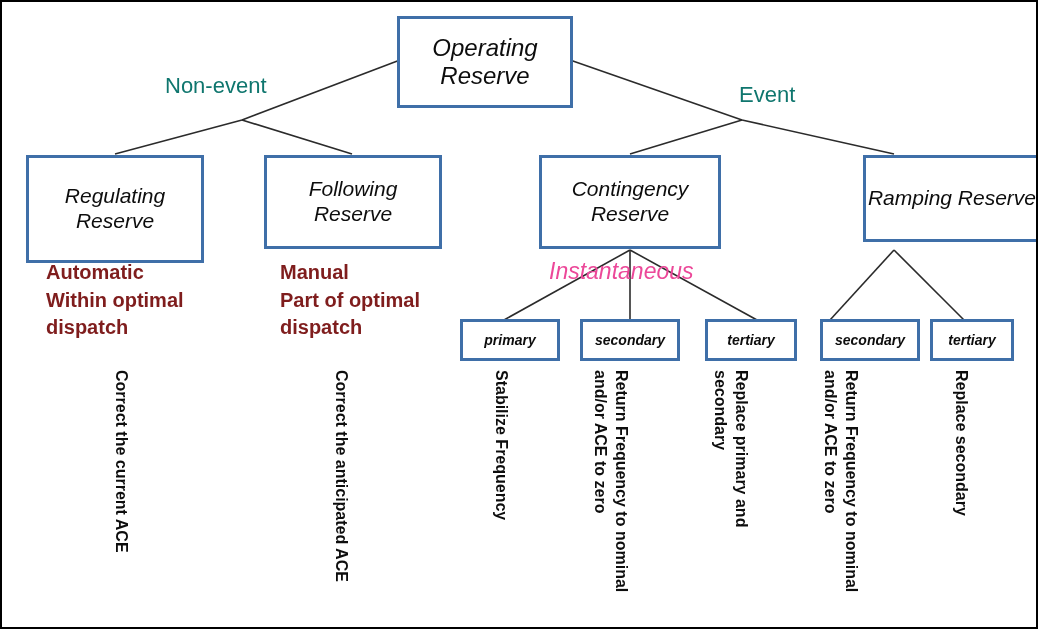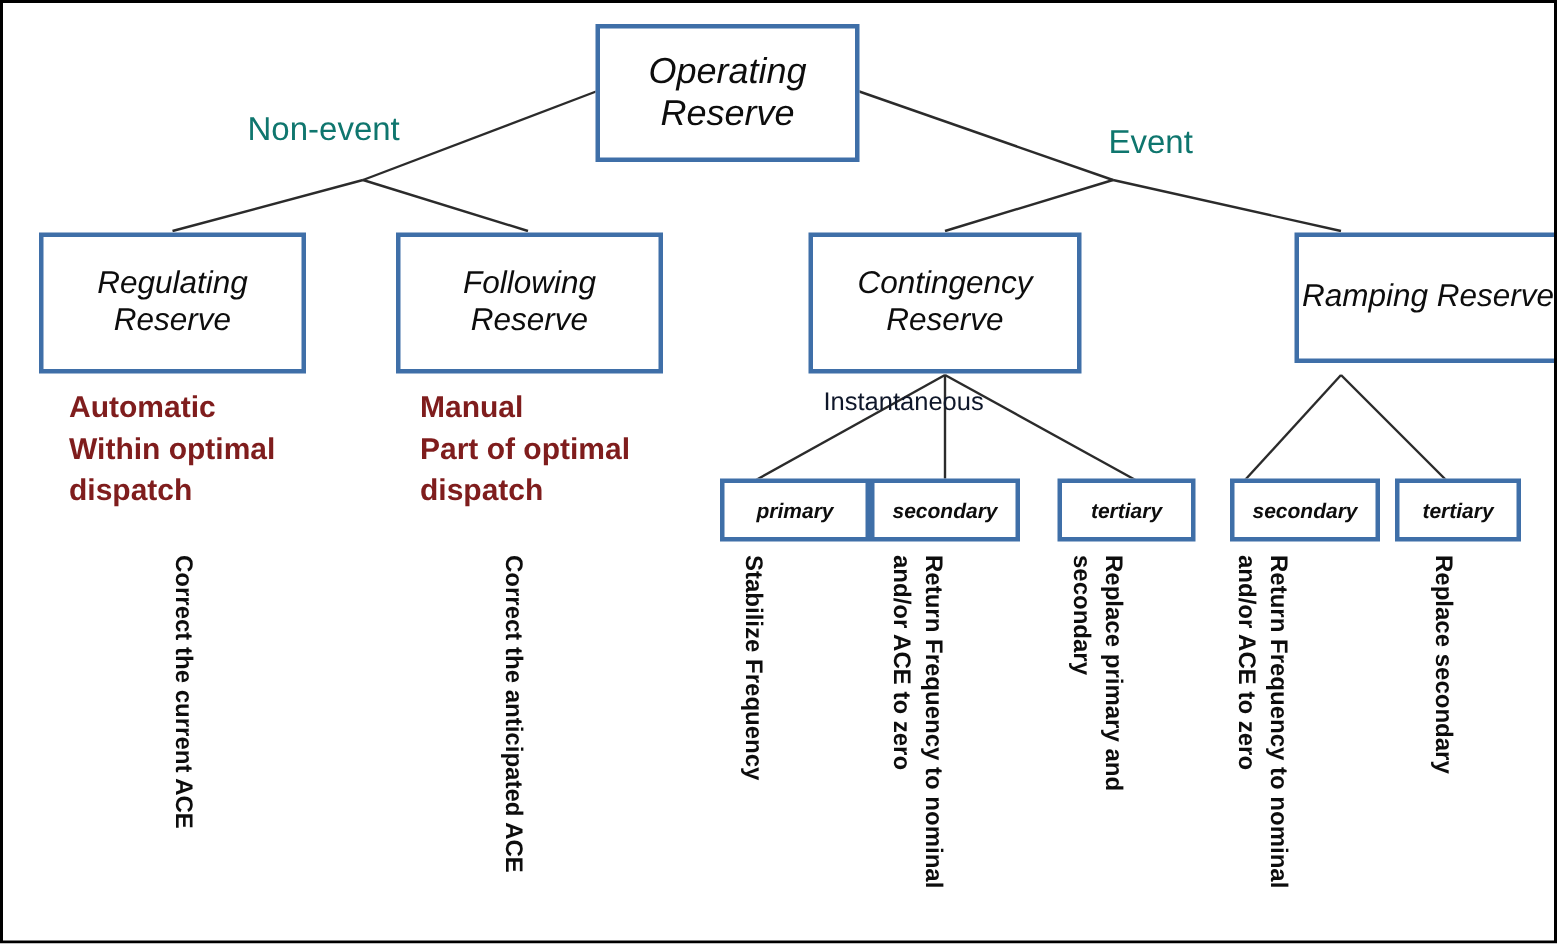--- a/index.html
+++ b/index.html
@@ -64,24 +64,25 @@
     position: absolute;
     font-size: 20px;
     font-weight: bold;
     color: #7f1d1d;
     line-height: 1.38;
     white-space: pre-line;
     z-index: 4;
   }
   .branch-label {
     position: absolute;
-    font-size: 17px;
-    color: #0f172a;
+    font-size: 23px;
+    color: #ec4899;
     white-space: nowrap;
     z-index: 4;
+    font-style: italic;
   }
   .vlabel {
     position: absolute;
     font-size: 16px;
     font-weight: bold;
     color: #0d0d0d;
     white-space: nowrap;
     transform-origin: 0 0;
     transform: rotate(90deg);
     z-index: 4;
@@ -110,39 +111,39 @@
     <line x1="892" y1="248" x2="828" y2="318" stroke="#2b2b2b" stroke-width="1.6"></line>
     <line x1="892" y1="248" x2="962" y2="318" stroke="#2b2b2b" stroke-width="1.6"></line>
   </svg>
 
   <div class="node level1" style="left:395px; top:14px; width:176px; height:92px;">Operating
 Reserve</div>
 
   <div class="edge-label" style="left:163px; top:71px;">Non-event</div>
   <div class="edge-label" style="left:719px; top:80px;margin-left:18px;">Event</div>
 
-  <div class="node level2" style="left:24px; top:153px; width:178px; height:94px;">Regulating
+  <div class="node level2" style="left:24px; top:153px; width:178px; height:108px;">Regulating
 Reserve</div>
   <div class="node level2" style="left:262px; top:153px; width:178px; height:94px;">Following
 Reserve</div>
   <div class="node level2" style="left:537px; top:153px; width:182px; height:94px;">Contingency
 Reserve</div>
   <div class="node level2" style="left:861px; top:153px; width:178px; height:87px;">Ramping
 Reserve</div>
 
   <div class="note" style="left:44px; top:257px;">Automatic
 Within optimal
 dispatch</div>
   <div class="note" style="left:278px; top:257px;">Manual
 Part of optimal
 dispatch</div>
 
   <div class="branch-label" style="left:547px; top:256px;">Instantaneous</div>
 
-  <div class="node leaf" style="left:458px; top:317px; width:100px; height:42px;margin-left:20px;">primary</div>
+  <div class="node leaf" style="left:458px; top:317px; width:100px; height:42px;">primary</div>
   <div class="node leaf" style="left:578px; top:317px; width:100px; height:42px;">secondary</div>
   <div class="node leaf" style="left:703px; top:317px; width:92px; height:42px;">tertiary</div>
   <div class="node leaf" style="left:818px; top:317px; width:100px; height:42px;">secondary</div>
   <div class="node leaf" style="left:928px; top:317px; width:84px; height:42px;">tertiary</div>
 
   <div class="vlabel" style="left:128px; top:368px;">Correct the current ACE</div>
 
   <div class="vlabel" style="left:348px; top:368px;">Correct the anticipated ACE</div>
 
   <div class="vlabel" style="left:508px; top:368px;">Stabilize Frequency</div>

